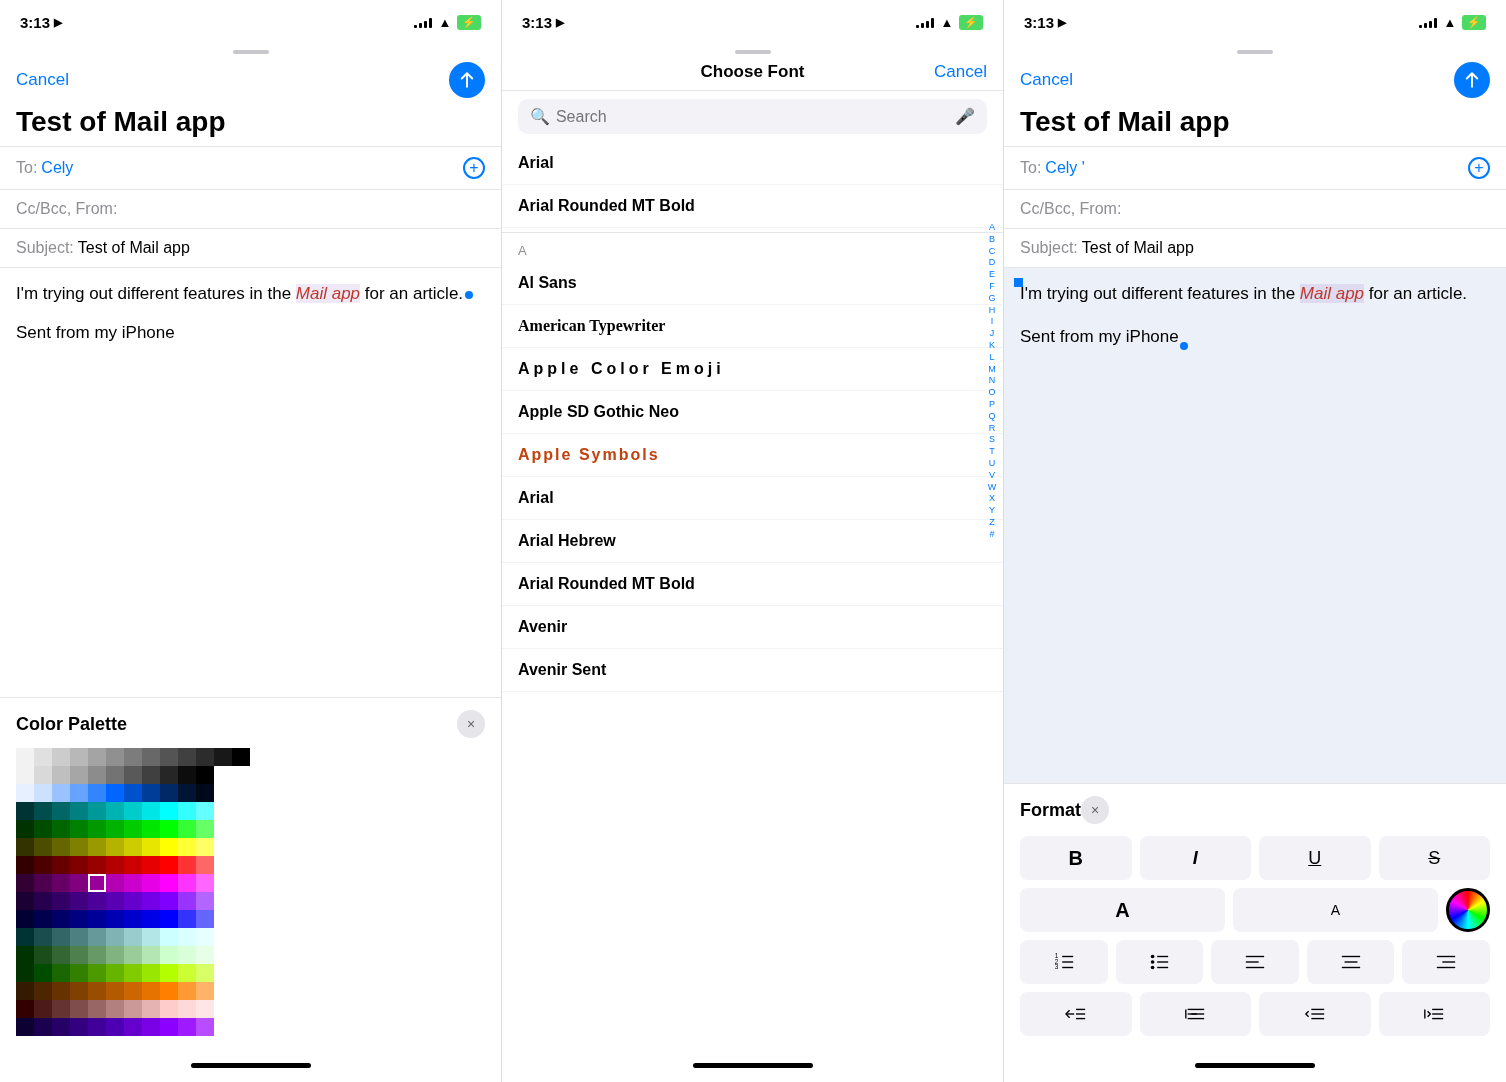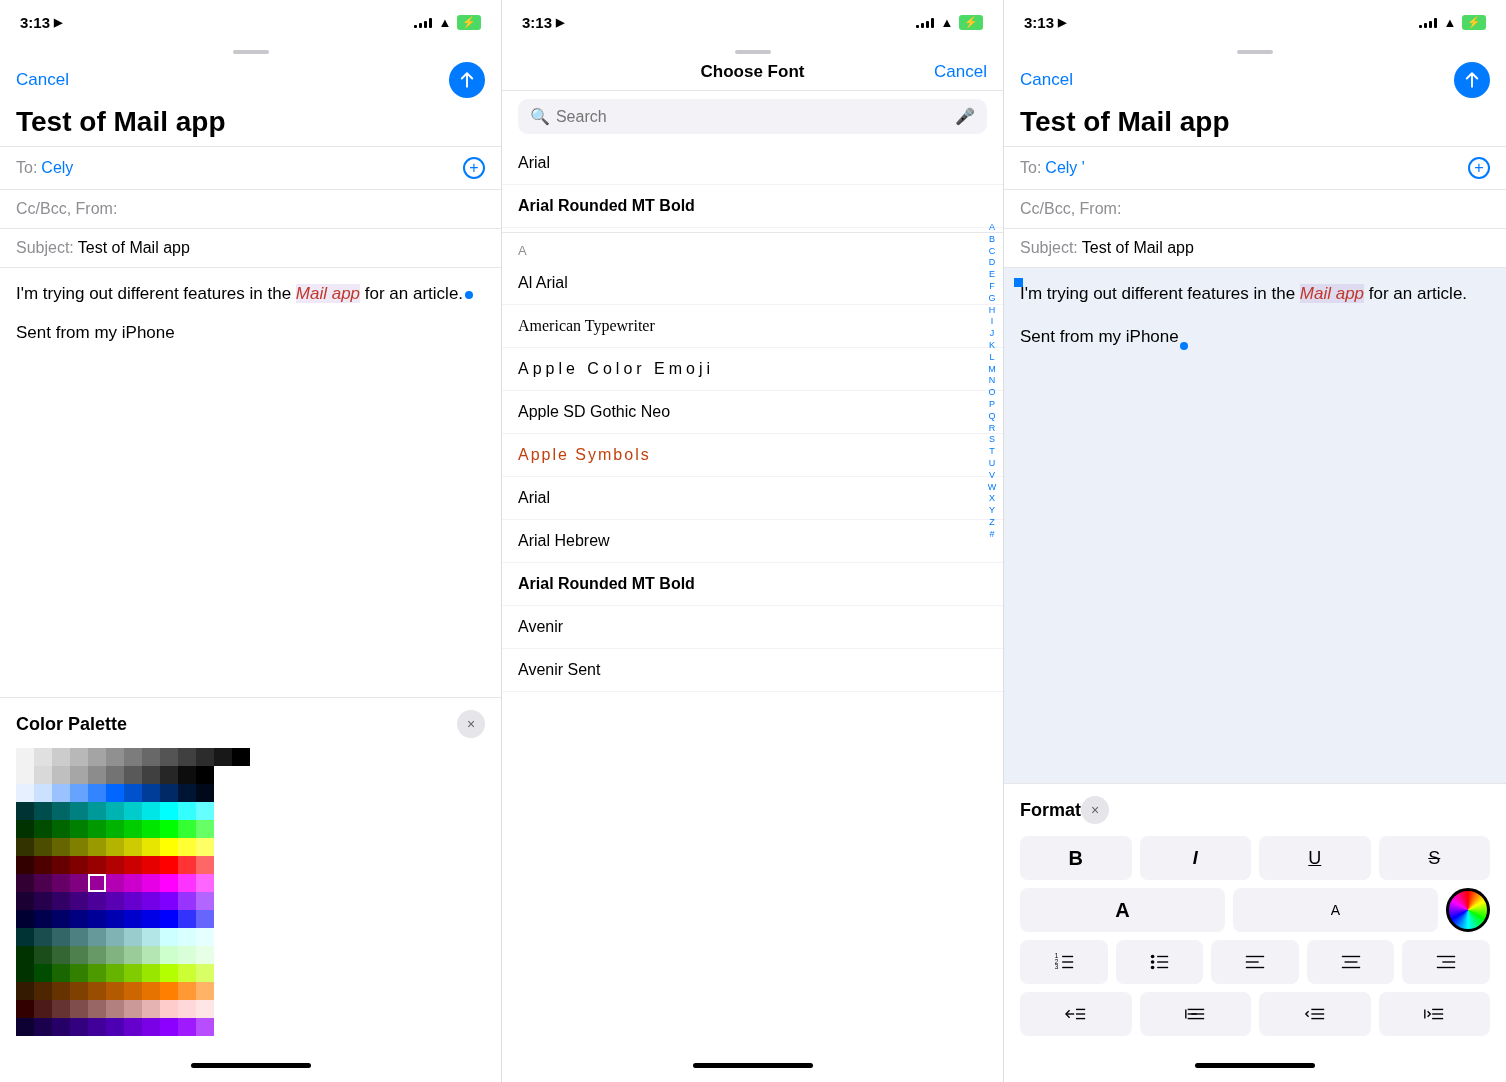--- a/index.html
+++ b/index.html
@@ -269,20 +269,21 @@
       font-size: 13px;
       color: #8e8e93;
       background: #fff;
     }
     .font-item {
       padding: 12px 16px;
       font-size: 16px;
       color: #000;
       border-bottom: 1px solid #f2f2f7;
       cursor: pointer;
+      font-weight: bold;
     }
     .font-item.bold { font-weight: 700; }
     .font-item.engraved { font-variant: small-caps; letter-spacing: 1px; color: #888; }
     .font-item.emoji-font { letter-spacing: 4px; }
 
     .alphabet-sidebar {
       position: absolute;
       right: 4px;
       top: 80px;
       display: flex;
@@ -748,21 +749,21 @@
     <span class="mic-icon">🎤</span>
   </div>
 
   <div class="font-list">
     <div class="font-item">Arial</div>
     <div class="font-item bold">Arial Rounded MT Bold</div>
 
     <div style="height:1px;background:#e5e5ea;margin:4px 0;"></div>
 
     <div class="font-section-header">A</div>
-    <div class="font-item">Al Arial</div>
+    <div class="font-item">Al Sans</div>
     <div class="font-item" style="font-family:serif;">American Typewriter</div>
     <div class="font-item emoji-font">Apple  Color  Emoji</div>
     <div class="font-item">Apple SD Gothic Neo</div>
     <div class="font-item" style="letter-spacing:2px;color:#c2410c;">Apple  Symbols</div>
     <div class="font-item">Arial</div>
     <div class="font-item">Arial Hebrew</div>
     <div class="font-item bold">Arial Rounded MT Bold</div>
     <div class="font-item">Avenir</div>
     <div class="font-item">Avenir Sent</div>
 

